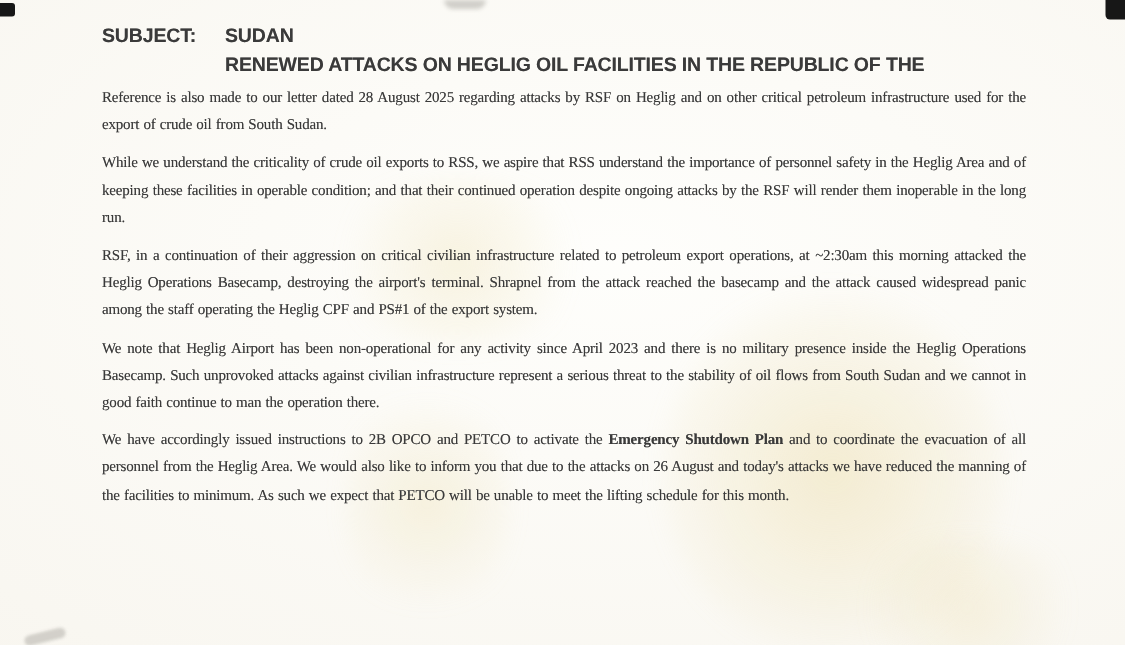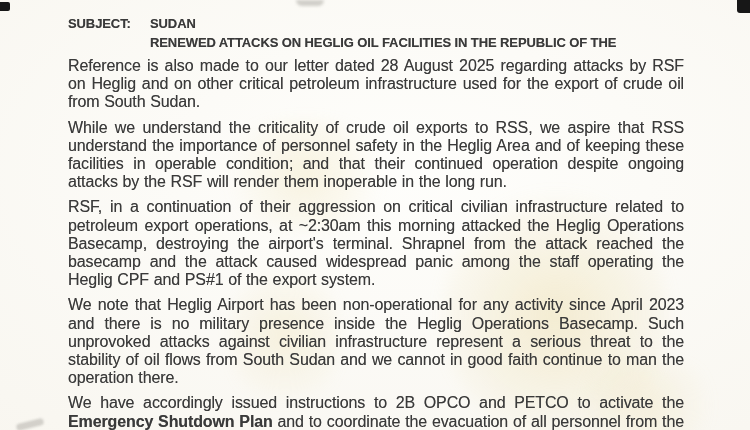--- a/index.html
+++ b/index.html
@@ -66,25 +66,26 @@
     font-weight: bold;
     font-size: 13px;
     line-height: 19px;
     letter-spacing: -0.1px;
   }
   .subject-label { width: 82px; flex: none; }
   .subject-lines { flex: 1; }
 
   .body-text .para {
     margin: 7px 0 0 0;
-    font-size: 16px;
+    font-size: 10px;
     line-height: 18.2px;
     letter-spacing: -0.12px;
     text-align: justify;
     word-spacing: 0.4px;
+    font-family: Liberation Serif, serif;
   }
   .body-text .para:first-child { margin-top: 5px; }
   .body-text .para .bold { font-weight: bold; }
 
   
   .doc { text-shadow: 0 0 0.4px rgba(58,58,58,0.55); }
 </style>
 </head>
 <body>
 

